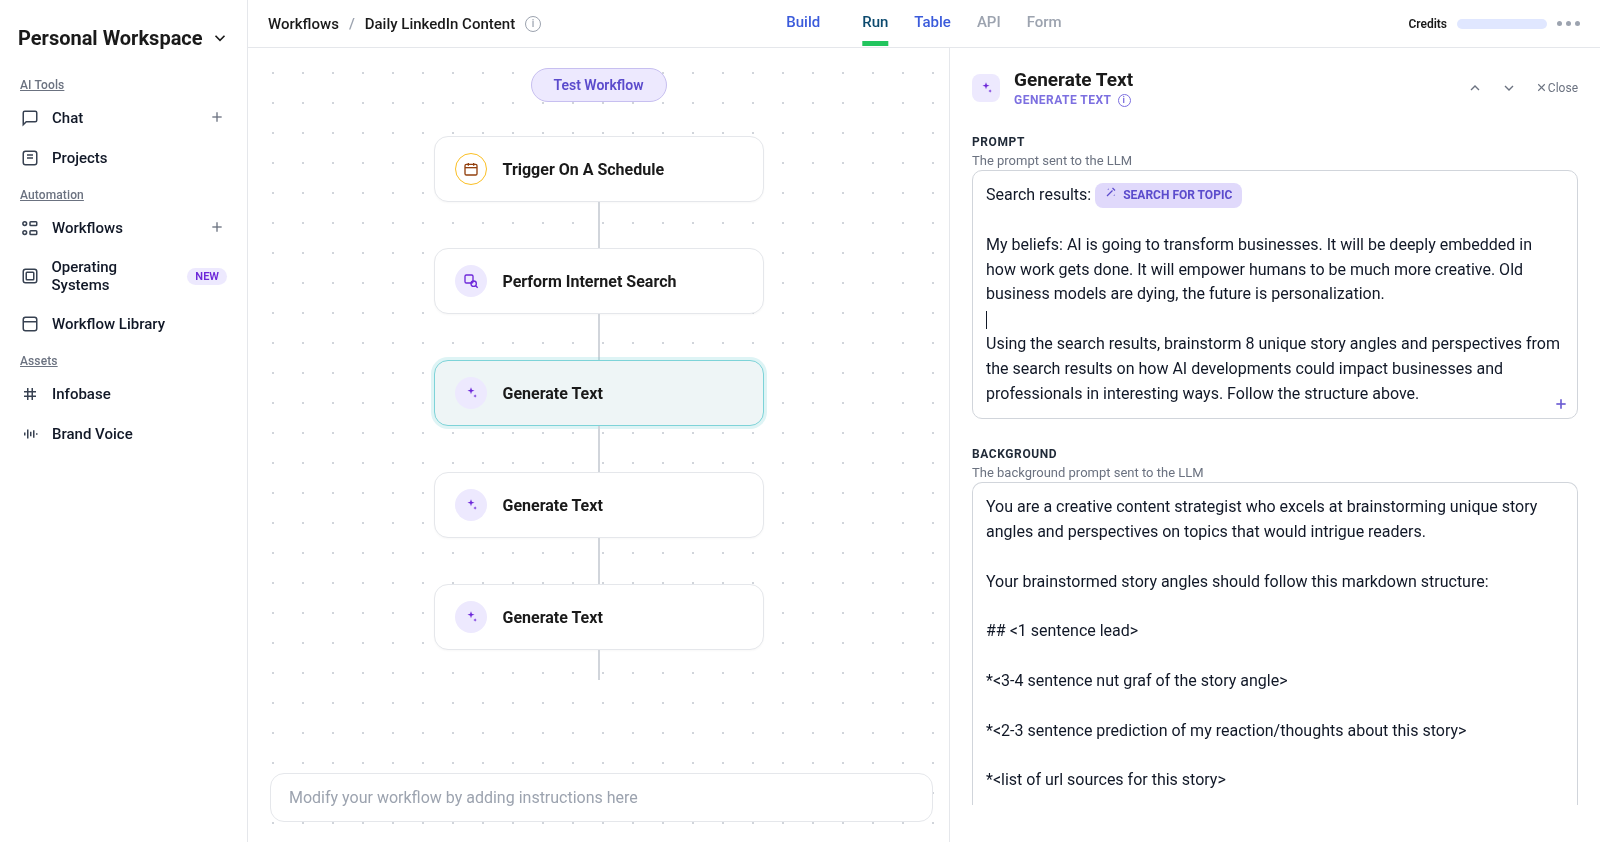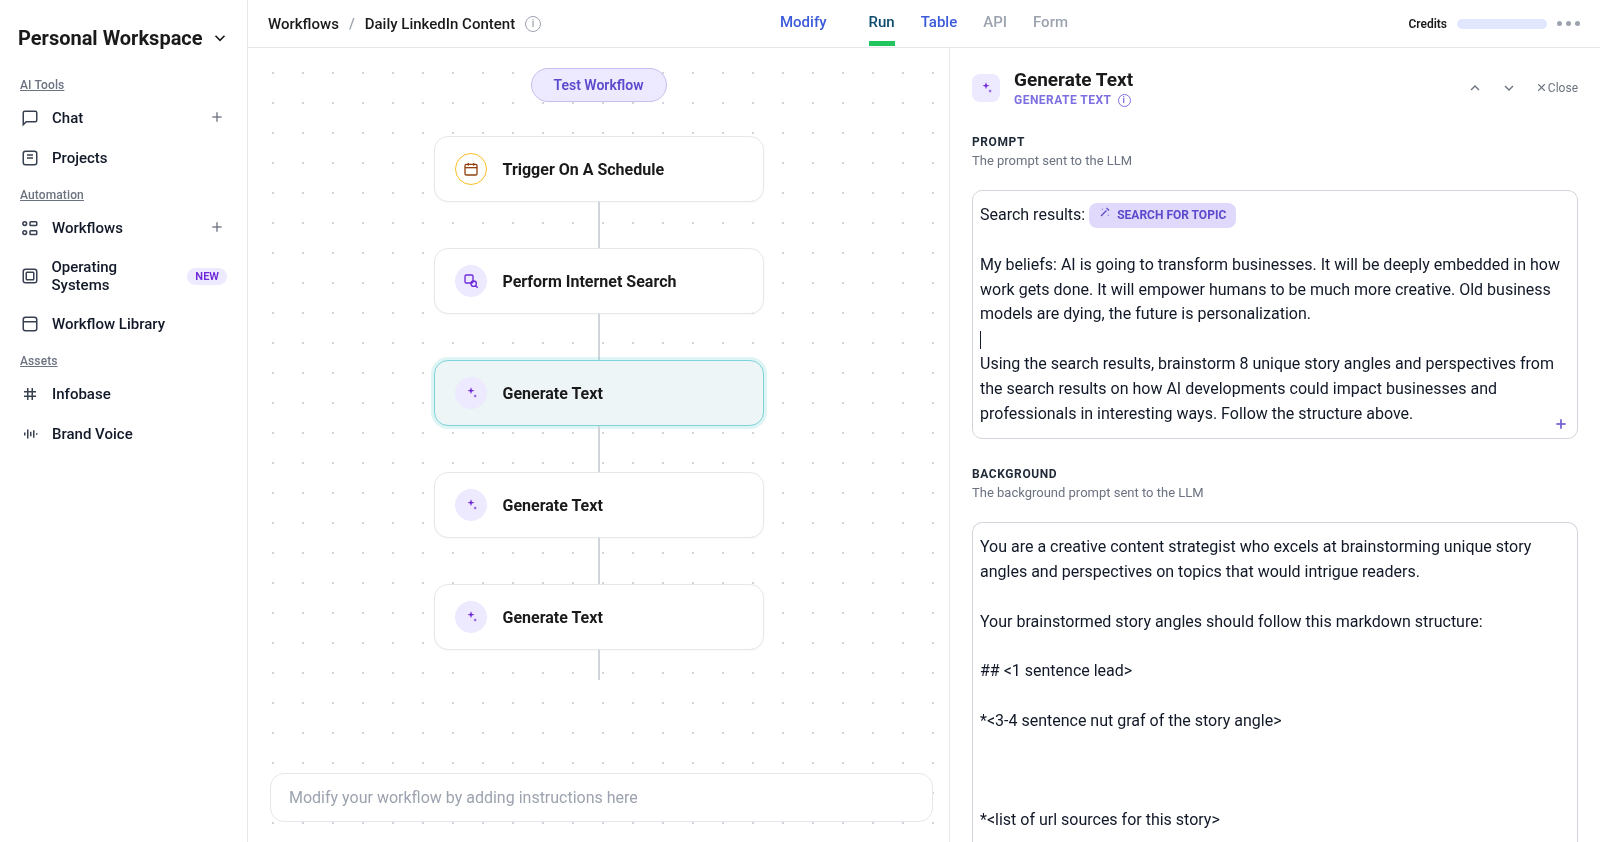--- a/index.html
+++ b/index.html
@@ -63,21 +63,21 @@
 .panel-head { display: flex; align-items: center; gap: 14px; }
 .panel-chip { width: 28px; height: 28px; border-radius: 8px; background: #ede9fe; color: #6d28d9; display: flex; align-items: center; justify-content: center; }
 .panel-title { font-size: 19px; font-weight: 700; }
 .panel-sub { font-size: 12px; font-weight: 700; color: #7c6fe0; letter-spacing: 0.04em; display: flex; align-items: center; gap: 6px; margin-top: 2px; }
 .panel-nav { margin-left: auto; display: flex; align-items: center; gap: 18px; color: #6b7280; }
 .panel-nav .chev { cursor: pointer; }
 .close-btn { display: flex; align-items: center; gap: 0; font-size: 12px; cursor: pointer; }
 
 .field-label { font-size: 12px; font-weight: 700; letter-spacing: 0.05em; color: #1f2937; margin-top: 28px; }
 .field-desc { font-size: 13px; color: #6b7280; margin-top: 4px; }
-.field-box { border: 1px solid #d1d5db; border-radius: 10px; padding: 12px 7px; margin-top: 22px; font-size: 16px; color: #111827; line-height: 1.55; position: relative; }
+.field-box { border: 1px solid #d1d5db; border-radius: 10px; padding: 12px 13px; margin-top: 2px; font-size: 16px; color: #111827; line-height: 1.55; position: relative; }
 .tag-chip { display: inline-flex; align-items: flex-start; gap: 6px; background: #e0d9fb; color: #5b4bcc; font-size: 12px; font-weight: 700; padding: 3px 10px; border-radius: 8px; vertical-align: middle; }
 .cursor-bar { display:inline-block; width:1px; height:18px; background:#111827; vertical-align:middle; }
 .plus-corner { position: absolute; right: 8px; bottom: 6px; width: 16px; height: 16px; color: #6d5dd3; }
 
 svg { display: block; }
 </style>
 </head>
 <body>
 
 <div class="app">
@@ -184,21 +184,21 @@
 
   <div class="main">
     <div class="topbar" style="position:relative;">
       <div class="crumbs">
         <span>Workflows</span>
         <span class="sep">/</span>
         <span>Daily LinkedIn Content</span>
         <span class="info-circ">i</span>
       </div>
       <div class="tabs">
-        <div class="tab linkish">Modify</div>
+        <div class="tab linkish">Build</div>
         <div class="tab active">Run</div>
         <div class="tab linkish">Table</div>
         <div class="tab">API</div>
         <div class="tab">Form</div>
       </div>
       <div class="credits-wrap">
         <span class="credits-label">Credits</span>
         <span class="credits-bar"></span>
         <span class="dots">
             <span></span>
@@ -335,19 +335,19 @@
           </span>
         </div>
 
         <div class="field-label">BACKGROUND</div>
         <div class="field-desc">The background prompt sent to the LLM</div>
         <div class="field-box" style="border-bottom:none;border-radius:10px 10px 0 0;">
           <span>You are a creative content strategist who excels at brainstorming unique story angles and perspectives on topics that would intrigue readers.</span><br><br>
           <span>Your brainstormed story angles should follow this markdown structure:</span><br><br>
           <span>## &lt;1 sentence lead&gt;</span><br><br>
           <span>*&lt;3-4 sentence nut graf of the story angle&gt;</span><br><br>
-          <br><br>
+          <span>*&lt;2-3 sentence prediction of my reaction/thoughts about this story&gt;</span><br><br>
           <span>*&lt;list of url sources for this story&gt;</span>
         </div>
       </div>
     </div>
   </div>
 </div>
 
 </body></html>

